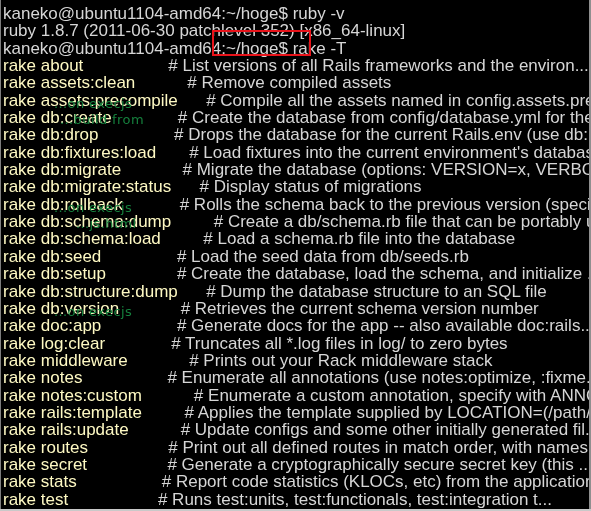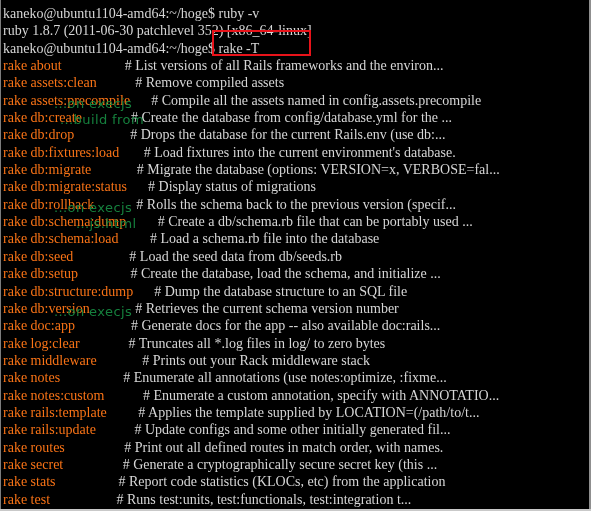--- a/index.html
+++ b/index.html
@@ -54,27 +54,27 @@
     left: 0;
     top: 5px;
     width: 591px;
     padding-left: 3px;
     box-sizing: border-box;
   }
   .line {
     display: block;
     height: 17.35px;
     white-space: pre;
-    font-family: Liberation Serif, serif;
-    font-size: 14px;
+    font-family: Liberation Sans, sans-serif;
+    font-size: 17px;
     line-height: 17.35px;
     color: #d6d6d6;
     letter-spacing: 0px;
   }
-  .cmdcol { color: #f97316; }
+  .cmdcol { color: #fef9c3; }
   .desccol { color: #d6d6d6; }
 
   
   #red-box {
     position: absolute;
     border: 2px solid #e8131a;
     background: transparent;
     z-index: 5;
     pointer-events: none;
   }

